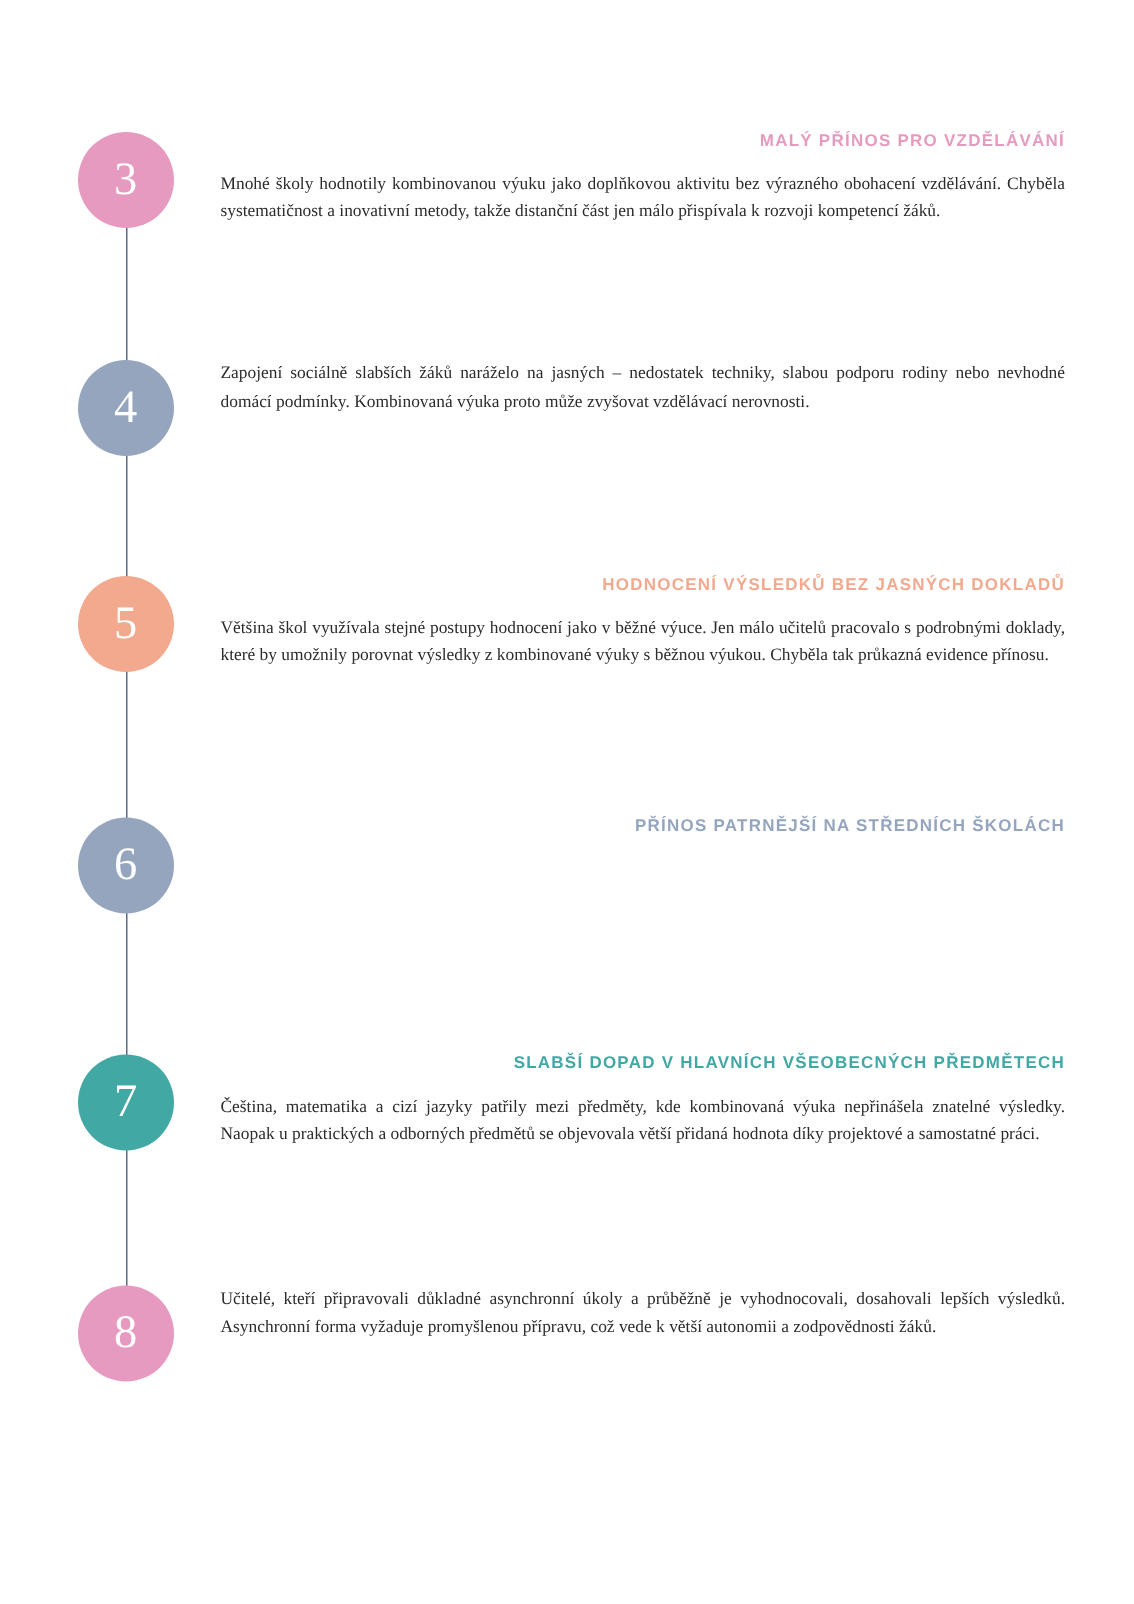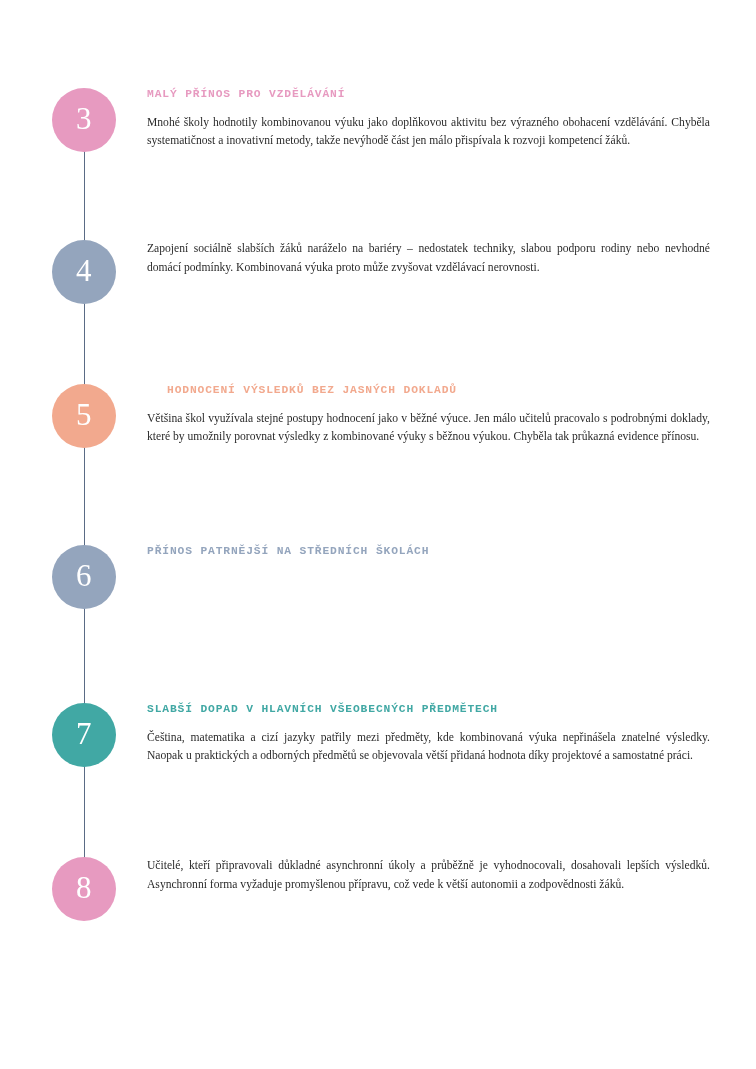--- a/index.html
+++ b/index.html
@@ -64,27 +64,28 @@
   }
 
   .content {
     position: absolute;
     left: 147px;
     top: 0;
     width: 563px;
   }
 
   .block-heading {
-    font-family: Liberation Mono, monospace;
+    font-family: Liberation Sans, sans-serif;
     font-size: 11.3px;
     font-weight: bold;
     letter-spacing: 0.85px;
     text-transform: uppercase;
     margin: 0 0 12px 0;
     line-height: 1.2;
+    text-align: right;
   }
 
   .block-body {
     font-family: "Liberation Serif", "DejaVu Serif", serif;
     font-size: 11.6px;
     line-height: 1.62;
     color: #2b2b2b;
     margin: 0;
     text-align: justify;
     text-justify: inter-word;
@@ -97,30 +98,30 @@
 <div class="timeline">
 
   <div class="timeline-spine" style="background: rgb(90, 107, 133);"></div>
 
   <div class="block" style="top:88px">
     <div class="marker" style="background: rgb(231, 154, 192);">
       <span class="marker-number">3</span>
     </div>
     <div class="content">
       <h2 class="block-heading" style="color: rgb(231, 154, 192);">Malý přínos pro vzdělávání</h2>
-      <p class="block-body">Mnohé školy hodnotily kombinovanou výuku jako doplňkovou aktivitu bez výrazného obohacení vzdělávání. Chyběla systematičnost a inovativní metody, takže nevýhodě část jen málo přispívala k rozvoji kompetencí žáků.</p>
+      <p class="block-body">Mnohé školy hodnotily kombinovanou výuku jako doplňkovou aktivitu bez výrazného obohacení vzdělávání. Chyběla systematičnost a inovativní metody, takže distanční část jen málo přispívala k rozvoji kompetencí žáků.</p>
     </div>
   </div>
 
   <div class="block" style="top:240px">
     <div class="marker" style="background: rgb(148, 165, 189);">
       <span class="marker-number">4</span>
     </div>
     <div class="content">
-      <p class="block-body">Zapojení sociálně slabších žáků naráželo na bariéry – nedostatek techniky, slabou podporu rodiny nebo nevhodné domácí podmínky. Kombinovaná výuka proto může zvyšovat vzdělávací nerovnosti.</p>
+      <p class="block-body">Zapojení sociálně slabších žáků naráželo na jasných – nedostatek techniky, slabou podporu rodiny nebo nevhodné domácí podmínky. Kombinovaná výuka proto může zvyšovat vzdělávací nerovnosti.</p>
     </div>
   </div>
 
   <div class="block" style="top:384px">
     <div class="marker" style="background: rgb(242, 169, 142);">
       <span class="marker-number">5</span>
     </div>
     <div class="content">
       <h2 class="block-heading" style="color: rgb(242, 169, 142); margin-left: 20px;">Hodnocení výsledků bez jasných dokladů</h2>
       <p class="block-body">Většina škol využívala stejné postupy hodnocení jako v běžné výuce. Jen málo učitelů pracovalo s podrobnými doklady, které by umožnily porovnat výsledky z kombinované výuky s běžnou výukou. Chyběla tak průkazná evidence přínosu.</p>

